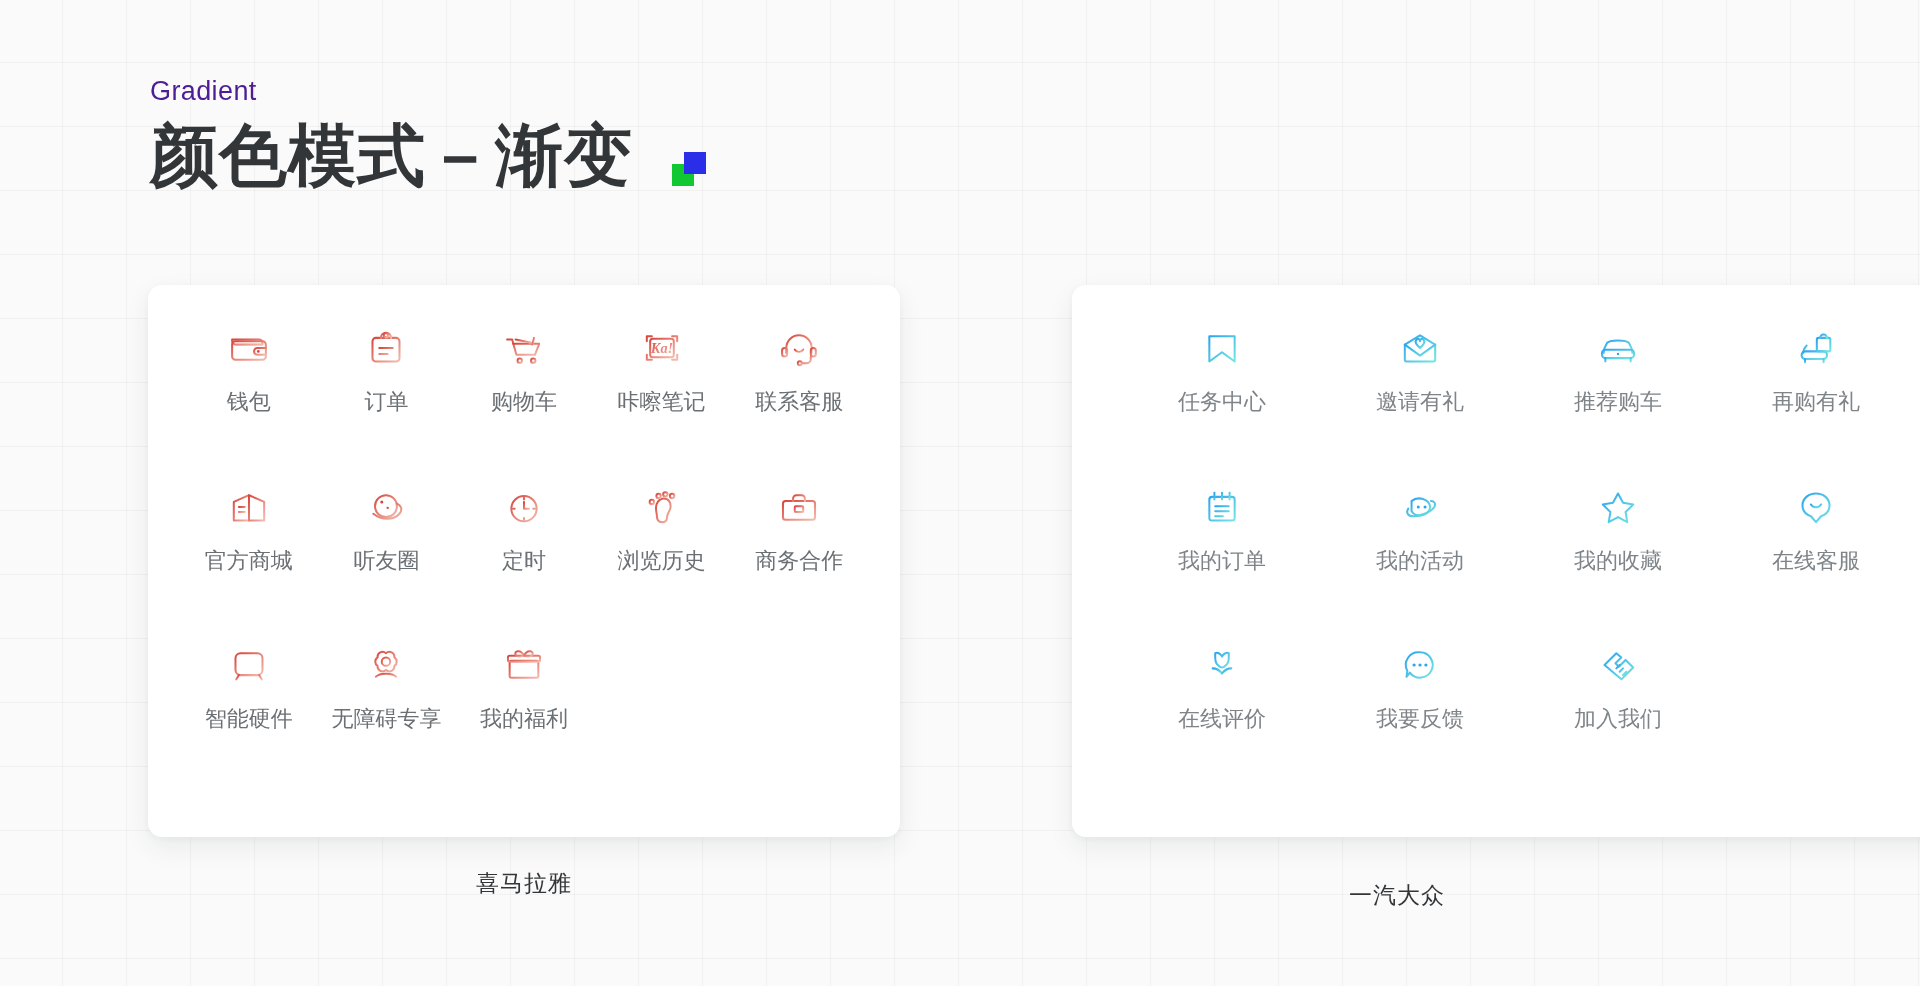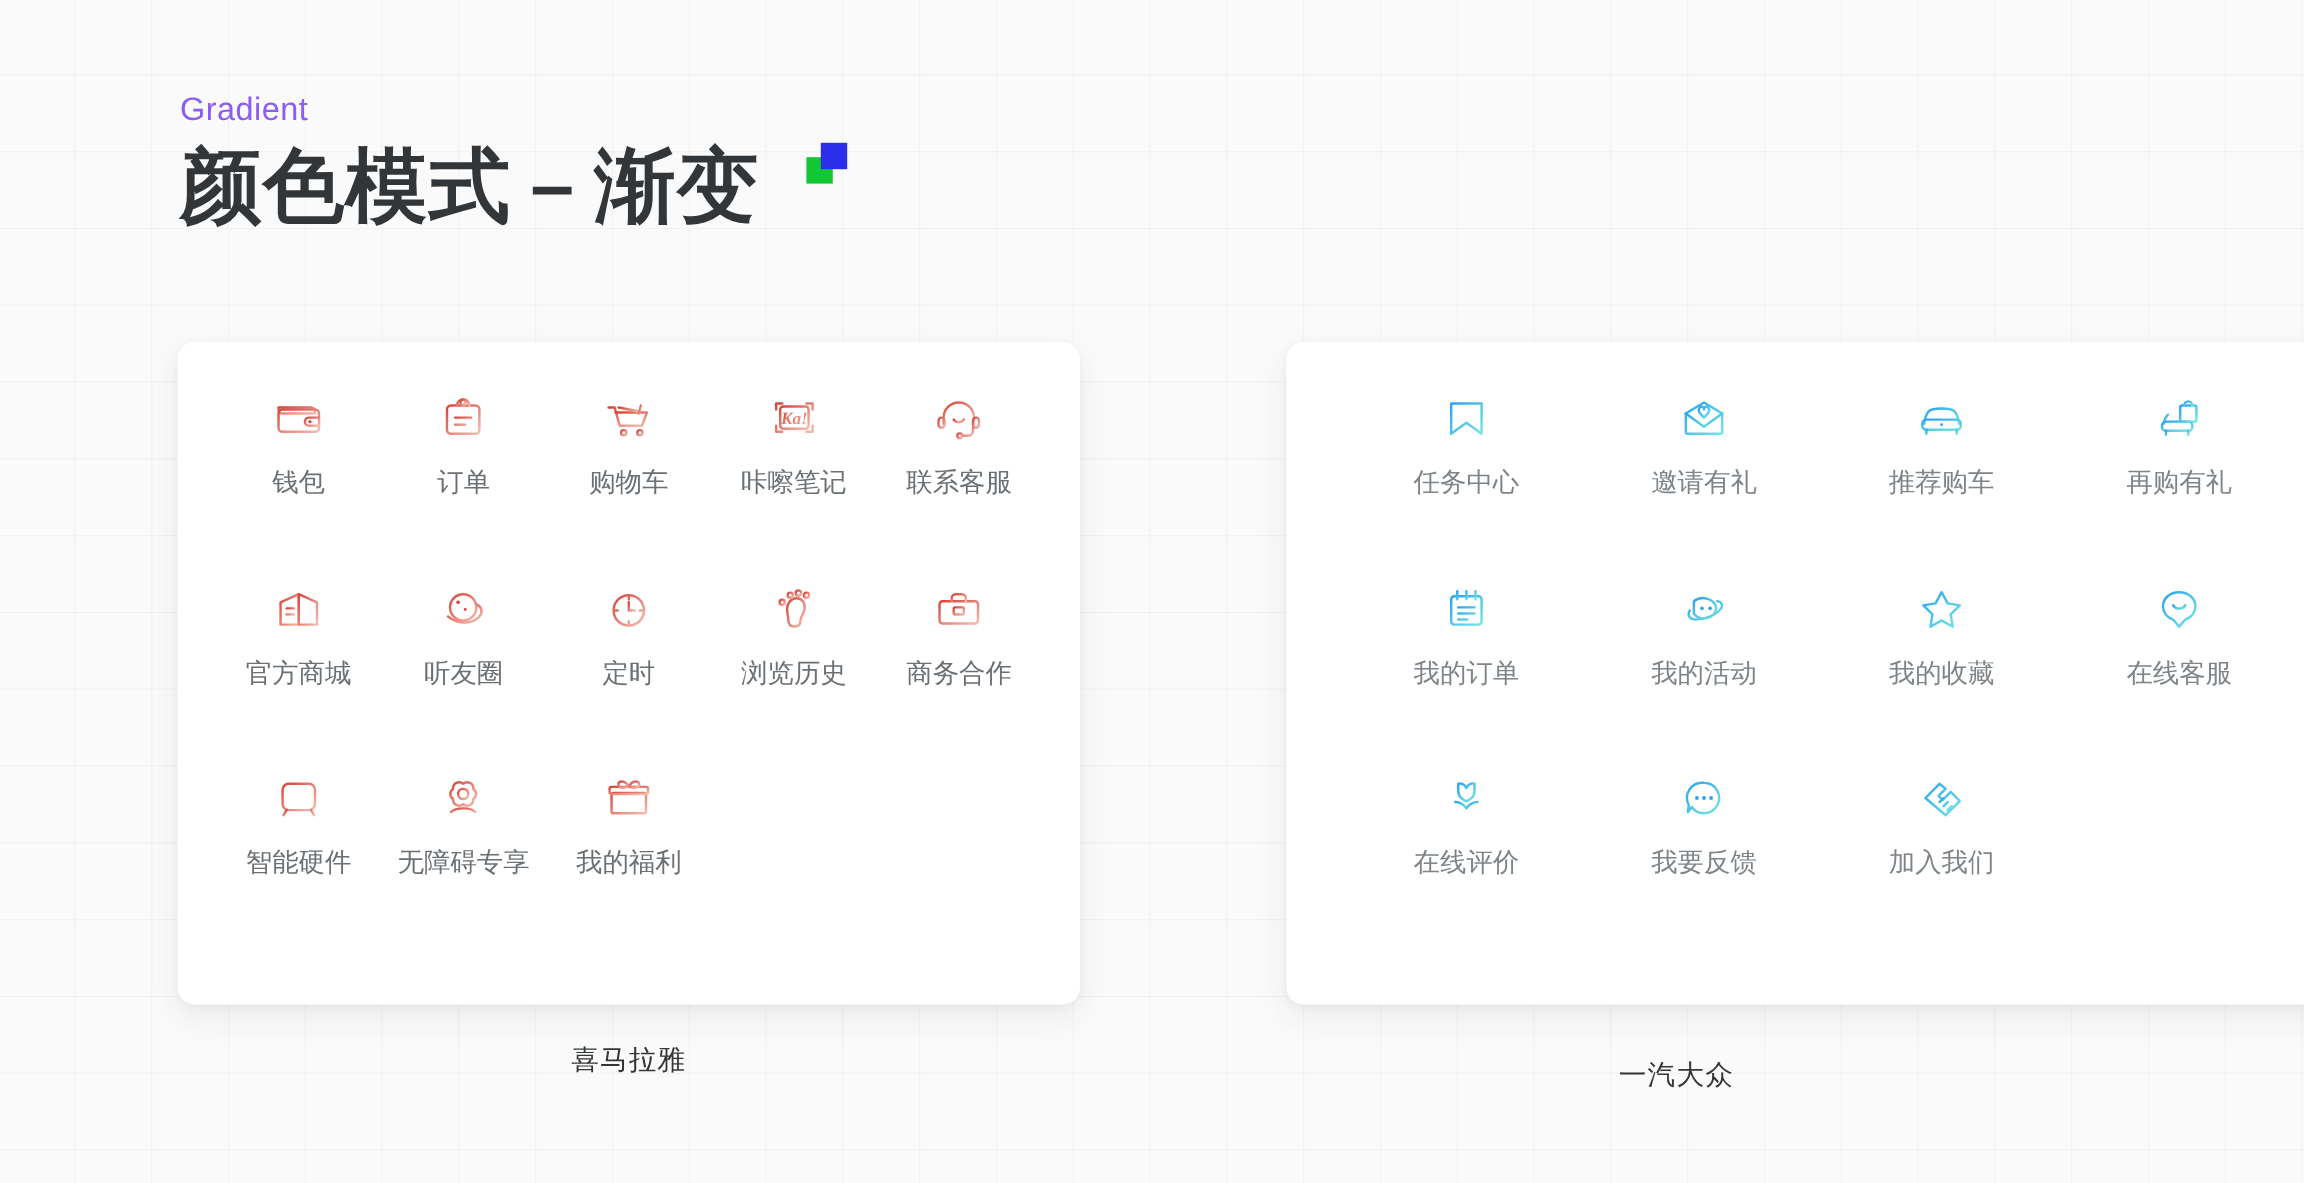--- a/index.html
+++ b/index.html
@@ -31,28 +31,29 @@
 
   
   .header {
     position: absolute;
     left: 150px;
     top: 78px;
     width: 900px;
   }
   .eyebrow {
     font-size: 27px;
-    color: #8b5cf6;
+    color: #4c1d95;
     letter-spacing: 0.4px;
     line-height: 1;
     margin-bottom: 14px;
     font-weight: 400;
   }
   .title-row {
     display: flex;
+    align-items: flex-end;
     gap: 29px;
   }
   .title {
     font-size: 68px;
     font-weight: 700;
     color: #333638;
     line-height: 1.08;
     letter-spacing: 1px;
     white-space: nowrap;
   }

